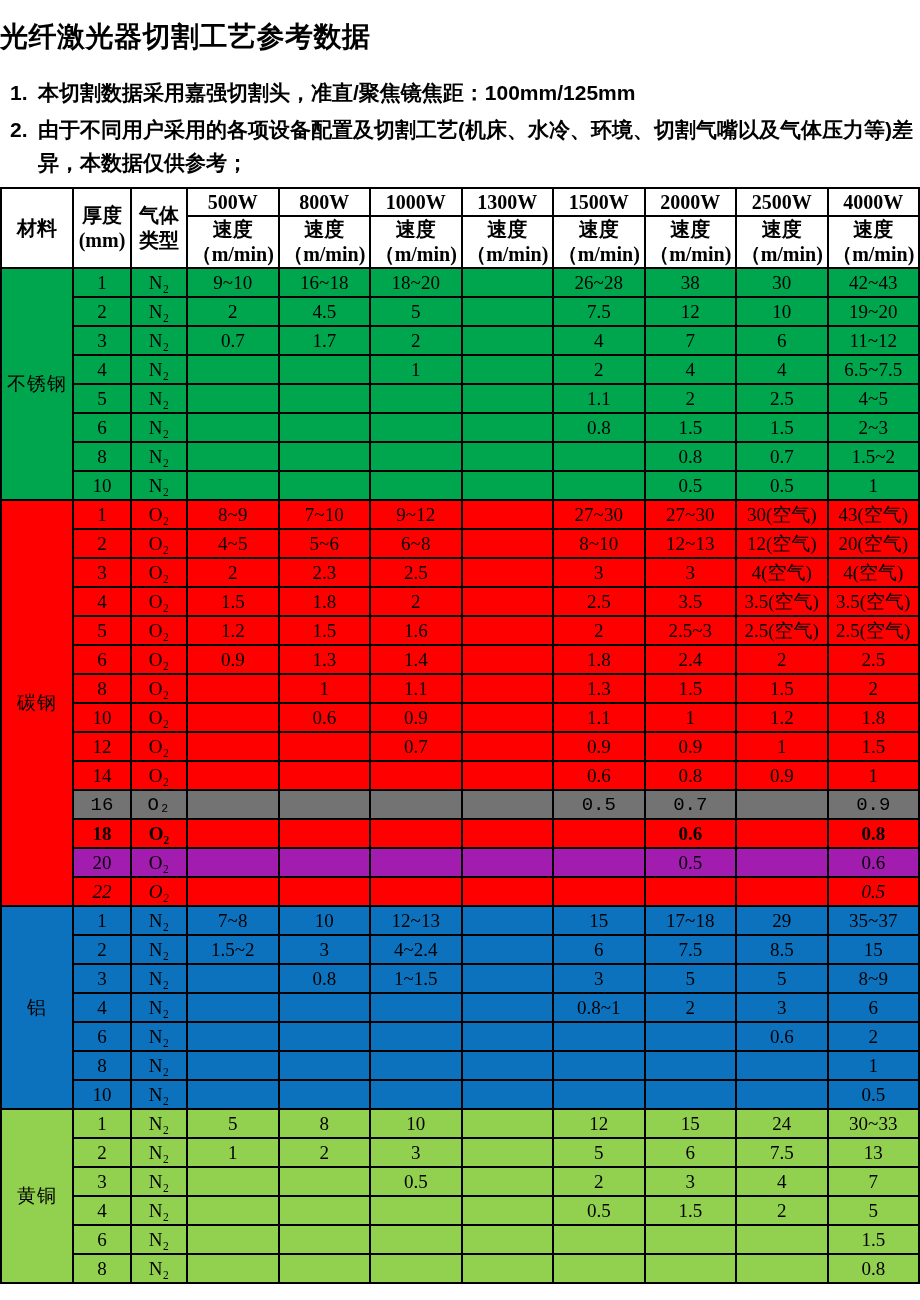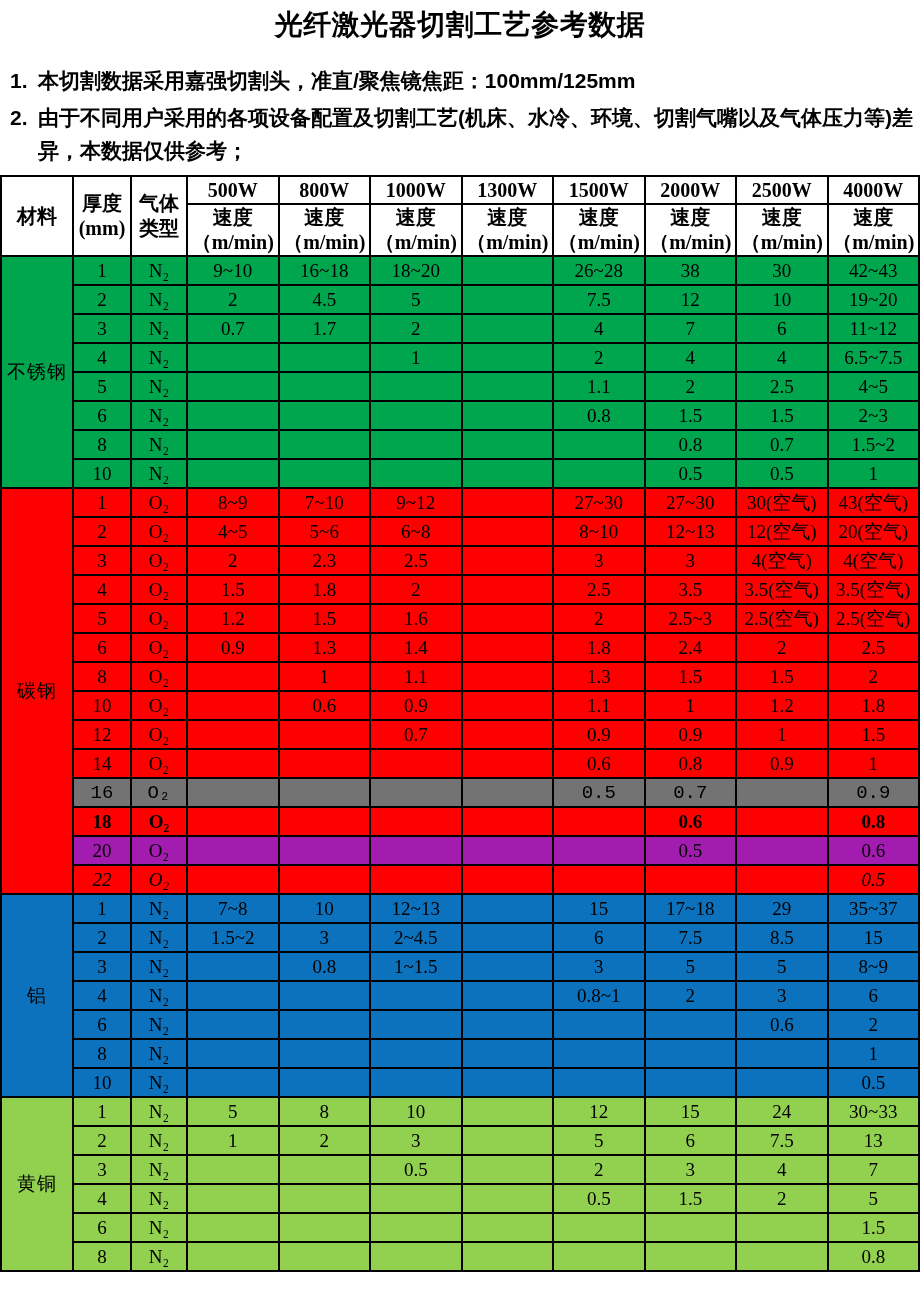--- a/index.html
+++ b/index.html
@@ -7,22 +7,21 @@
   .page {
     position: relative;
     width: 920px;
     height: 1300px;
     background: #fff;
     overflow: hidden;
     font-family: "Liberation Serif", serif;
     color: #000;
   }
   .title {
-    margin: 6px 0 20px 0;
-    text-align: center;
+    margin: 18px 0 20px 0;
     font-family: "Liberation Sans", sans-serif;
     font-weight: bold;
     font-size: 28px;
     letter-spacing: 0.5px;
   }
   .notes {
     font-family: "Liberation Sans", sans-serif;
     font-weight: bold;
     font-size: 21px;
     margin: 0 4px 8px 10px;
@@ -403,21 +402,21 @@
           <td>15</td>
           <td>17~18</td>
           <td>29</td>
           <td>35~37</td>
         </tr>
         <tr style="background: rgb(13, 114, 190);">
           <td>2</td>
           <td>N₂</td>
           <td>1.5~2</td>
           <td>3</td>
-          <td>2~4.5</td>
+          <td>4~2.4</td>
           <td></td>
           <td>6</td>
           <td>7.5</td>
           <td>8.5</td>
           <td>15</td>
         </tr>
         <tr style="background: rgb(13, 114, 190);">
           <td>3</td>
           <td>N₂</td>
           <td></td>

